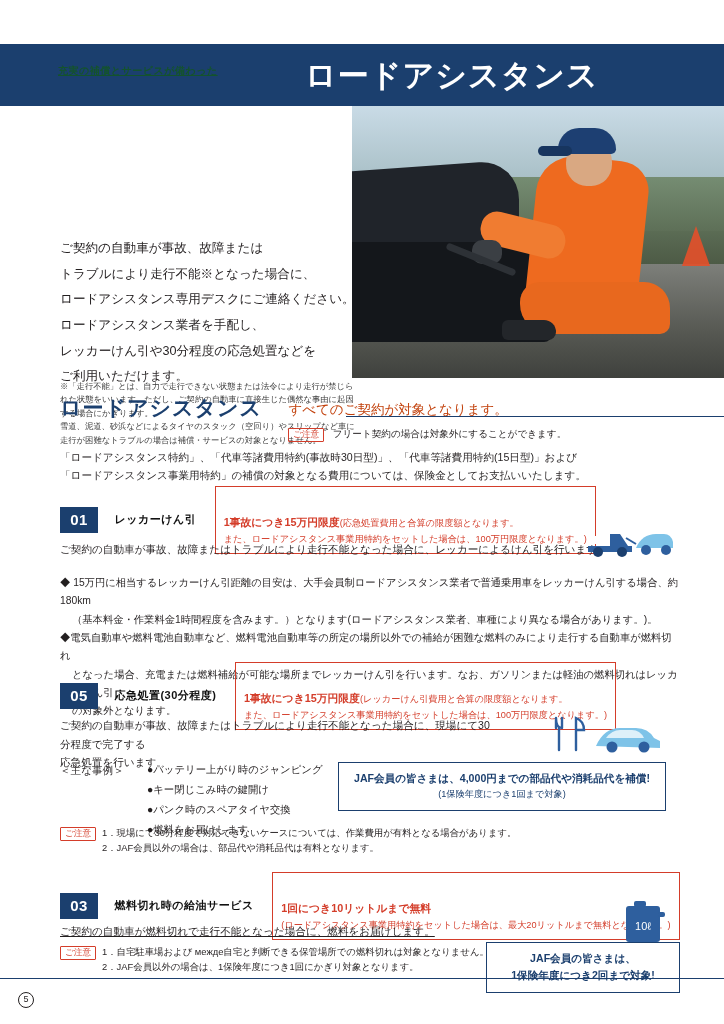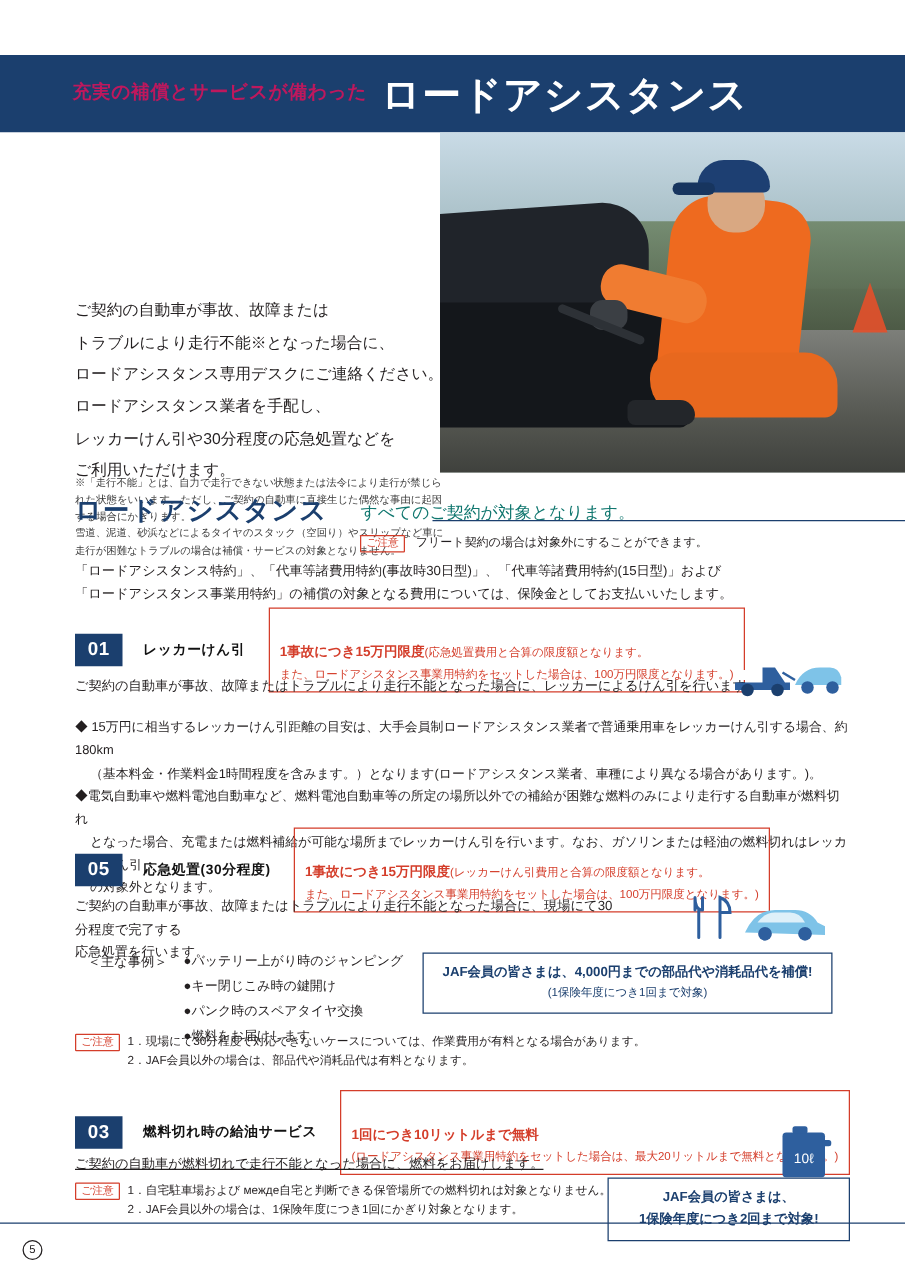--- a/index.html
+++ b/index.html
@@ -26,24 +26,25 @@
   .header-band {
     position: absolute;
     left: 0; top: 44px;
     width: 724px;
     height: 62px;
     background: #1b3f6e;
   }
   .header-sub {
     position: absolute;
     left: 58px; top: 64px;
-    font-size: 15px;
+    font-size: 10px;
     font-weight: bold;
-    color: #be185d;
+    color: #14532d;
     letter-spacing: 0.5px;
+    text-decoration: underline;
   }
   .header-title {
     position: absolute;
     left: 305px; top: 55px;
     font-size: 31px;
     font-weight: bold;
     color: #ffffff;
     letter-spacing: 1px;
   }
 
@@ -192,21 +193,21 @@
     display: inline-block;
     font-size: 21px;
     font-weight: bold;
     color: #1b3f6e;
     letter-spacing: 1px;
     vertical-align: middle;
   }
   .sec-title-sub {
     display: inline-block;
     font-size: 13.5px;
-    color: #0f766e;
+    color: #c2410c;
     margin-left: 22px;
     vertical-align: middle;
     position: relative;
     top: 2px;
   }
   .sec-rule {
     position: absolute;
     left: 286px; top: 22px;
     width: 378px;
     height: 1px;
@@ -276,21 +277,21 @@
   .red-box .l1 { font-size: 10.8px; font-weight: bold; color: #d43d2a; }
   .red-box .l1 .small { font-size: 9.2px; font-weight: normal; }
   .red-box .l2 { font-size: 9.2px; color: #d43d2a; }
 
   .body-text { font-size: 10.6px; line-height: 1.75; color: #231f20; }
   .bullets { font-size: 10.3px; line-height: 1.78; color: #231f20; }
   .bullets div { text-indent: 0; }
   .indent1 { padding-left: 12px; }
 
   .mini-list { font-size: 10.4px; line-height: 1.92; }
-  .mini-list .hd { font-size: 10.6px; text-align: center; }
+  .mini-list .hd { font-size: 10.6px; }
 
   .blue-note {
     border: 1px solid #1b3f6e;
     color: #1b3f6e;
     text-align: center;
     font-size: 10.6px;
     font-weight: bold;
     padding: 7px 10px 8px;
     line-height: 1.6;
     background: #fff;

